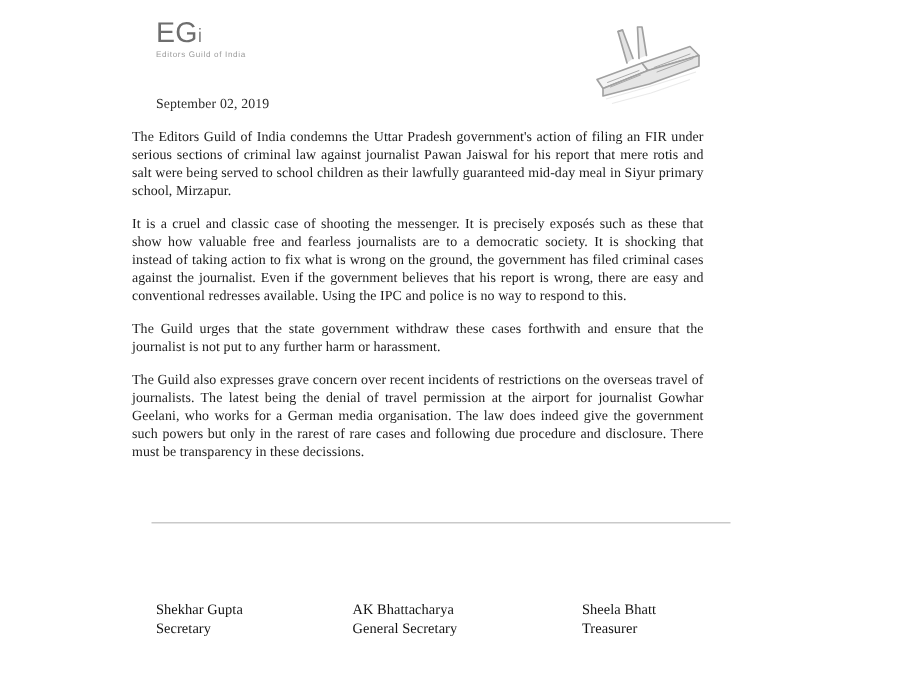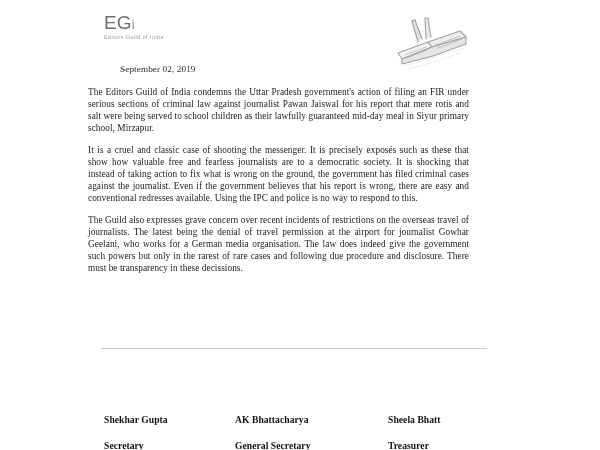--- a/index.html
+++ b/index.html
@@ -64,21 +64,21 @@
     top: 12px;
     width: 86px;
     height: 62px;
     opacity: 0.72;
   }
   .emblem svg { display: block; }
 
   
   .doc-date {
     position: absolute;
-    left: 120px;
+    left: 104px;
     top: 64px;
     font-size: 9.2px;
     color: #2b2b2b;
     letter-spacing: 0.1px;
     font-family: Liberation Serif, serif;
   }
 
   .body-col {
     position: absolute;
     left: 88px;
@@ -126,26 +126,25 @@
     position: absolute;
     top: 0;
   }
   .sig-1 { left: 0px; }
   .sig-2 { left: 131px; }
   .sig-3 { left: 284px; }
 
   .sig-name,
   .sig-title {
     font-size: 9.6px;
-    font-weight: bold;
+    font-weight: normal;
     line-height: 12.6px;
     color: #121212;
     white-space: nowrap;
     letter-spacing: 0.05px;
-    margin-top: 13px;
   }
 </style>
 </head>
 <body>
 
 <div class="page">
 
   <div class="letterhead">
 
     <div class="brand">
@@ -179,20 +178,21 @@
         </g>
       </svg>
     </div>
   </div>
 
   <div class="doc-date">September 02, 2019</div>
 
   <div class="body-col">
     <p class="para">The Editors Guild of India condemns the Uttar Pradesh government's action of filing an FIR under serious sections of criminal law against journalist Pawan Jaiswal for his report that mere rotis and salt were being served to school children as their lawfully guaranteed mid-day meal in Siyur primary school, Mirzapur.</p>
     <p class="para">It is a cruel and classic case of shooting the messenger. It is precisely exposés such as these that show how valuable free and fearless journalists are to a democratic society. It is shocking that instead of taking action to fix what is wrong on the ground, the government has filed criminal cases against the journalist. Even if the government believes that his report is wrong, there are easy and conventional redresses available. Using the IPC and police is no way to respond to this.</p>
+    <p class="para">The Guild urges that the state government withdraw these cases forthwith and ensure that the journalist is not put to any further harm or harassment.</p>
     <p class="para">The Guild also expresses grave concern over recent incidents of restrictions on the overseas travel of journalists. The latest being the denial of travel permission at the airport for journalist Gowhar Geelani, who works for a German media organisation. The law does indeed give the government such powers but only in the rarest of rare cases and following due procedure and disclosure. There must be transparency in these decissions.</p>
   </div>
 
   <div class="divider"></div>
 
 
   <div class="signatures">
 
     <div class="sig sig-1">
       <div class="sig-name">Shekhar Gupta</div>

